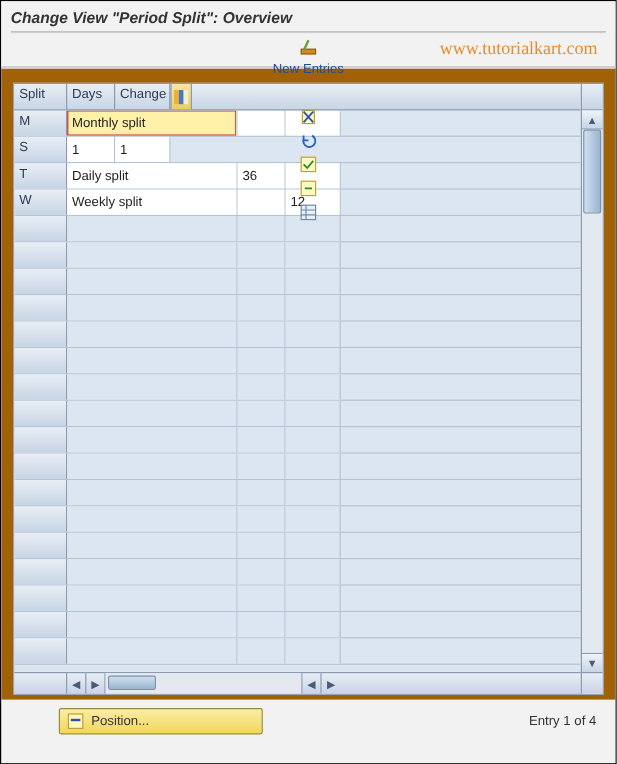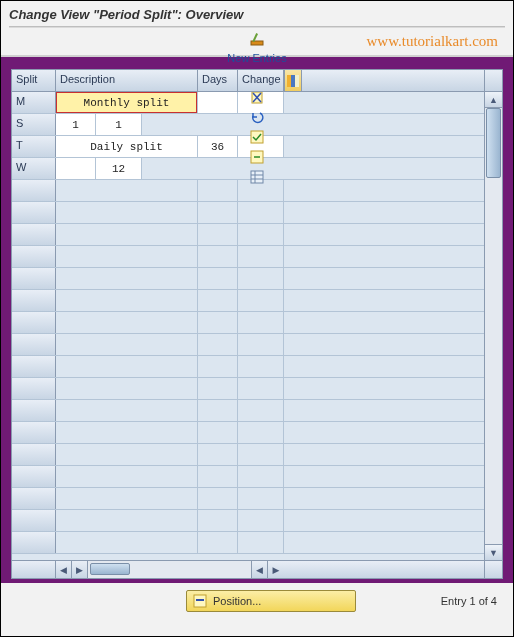--- a/index.html
+++ b/index.html
@@ -51,21 +51,21 @@
     display: inline-flex; align-items: center; justify-content: center;
     cursor: pointer;
   }
   .watermark {
     position: absolute; right: 15px; top: 4px;
     color: #e98b2a; font-size: 15px; font-family: Georgia, serif;
     pointer-events: none;
   }
   .content {
     padding: 12px 10px 4px 10px;
-    background: #701a75;
+    background: #a16207;
   }
   .table-wrap {
     display: flex;
     height: 510px;
     border: 1px solid #8a9ab0;
     background: #dce6f0;
   }
   .table-main {
     flex: 1;
     display: flex;
@@ -116,25 +116,24 @@
   .rowhdr-inner {
     padding: 3px 4px;
     color: #2b3a55;
     width: 100%;
   }
   .cell-input {
     width: 100%; height: 100%;
     border: none;
     background: #fff;
     padding: 2px 4px;
-    font-family: Liberation Mono, monospace;
+    font-family: Liberation Sans, sans-serif;
     font-size: 11px;
     color: #222;
     outline: none;
-    text-align: center;
   }
   .cell-input.sel {
     background: #fff2a8;
     box-shadow: inset 0 0 0 1px #c83030;
   }
   .cell-empty { background: #dce6f0; }
   .col-split  { width: 44px; }
   .col-desc   { width: 142px; }
   .col-days   { width: 40px; }
   .col-weeks  { width: 46px; }
@@ -177,21 +176,21 @@
     position:absolute;top:2px;left:2px;height:12px;width:40px;
     background:linear-gradient(#cfe0f0,#9ab5d0);
     border:1px solid #7a8fa8;border-radius:2px;
   }
   .hscroll-seg{display:flex;}
   .hscroll-seg.left{width:240px;border-right:1px solid #8a9ab0;}
   .hscroll-seg.right{flex:1;}
 
   .footer {
     position:absolute; left:0; right:0; bottom:14px;
-    display:flex; align-items:center; justify-content:center;
+    display:flex; align-items:center; 
     gap: 60px;
     padding: 10px 20px;
     margin-left: 28px;
   }
   .position-btn {
     width: 170px; height: 22px;
     background: linear-gradient(#fbeea6,#f2d65a);
     border:1px solid #9a8a3a;
     border-radius:2px;
     display:flex;align-items:center;gap:6px;
@@ -265,21 +264,20 @@
     <span class="watermark">www.tutorialkart.com</span>
   </div>
 
   <div class="content">
     <div class="table-wrap">
 
       <div class="table-main">
 
         <div class="thead-row">
           <div class="th rowhdr col-split">Split</div>
-          <div class="th col-desc">Description</div>
           <div class="th col-days">Days</div>
           <div class="th col-weeks">Change</div>
           <div class="th corner">
             <svg width="12" height="12">
                 <rect x="0" y="0" width="4" height="12" fill="#f0b030"></rect>
                 <rect x="4" y="0" width="4" height="12" fill="#4a78c0"></rect>
                 <rect x="8" y="0" width="4" height="12" fill="#f0f0d0"></rect>
               </svg>
           </div>
         </div>
@@ -321,20 +319,23 @@
                 <input class="cell-input" value="36" style="">
               </div>
               <div class="cell col-weeks">
                 <input class="cell-input" style="">
               </div>
             </div>
             <div class="row">
               <div class="cell rowhdr col-split">
                 <div class="rowhdr-inner">W</div>
               </div>
+              <div class="cell col-desc">
+                <input class="cell-input" value="Weekly split" style="">
+              </div>
               <div class="cell col-days">
                 <input class="cell-input" style="">
               </div>
               <div class="cell col-weeks">
                 <input class="cell-input" value="12" style="">
               </div>
             </div>
             <div class="row">
               <div class="cell rowhdr col-split">
                 <div class="rowhdr-inner"></div>

